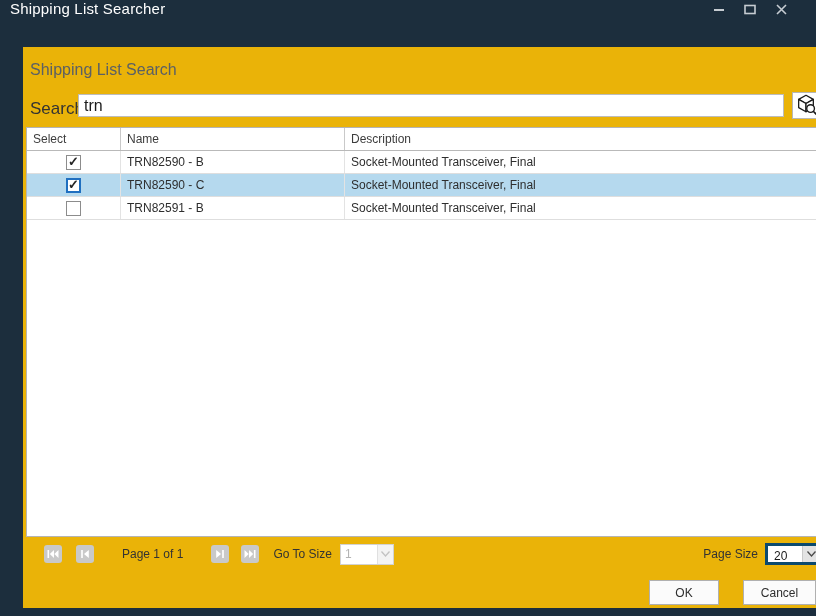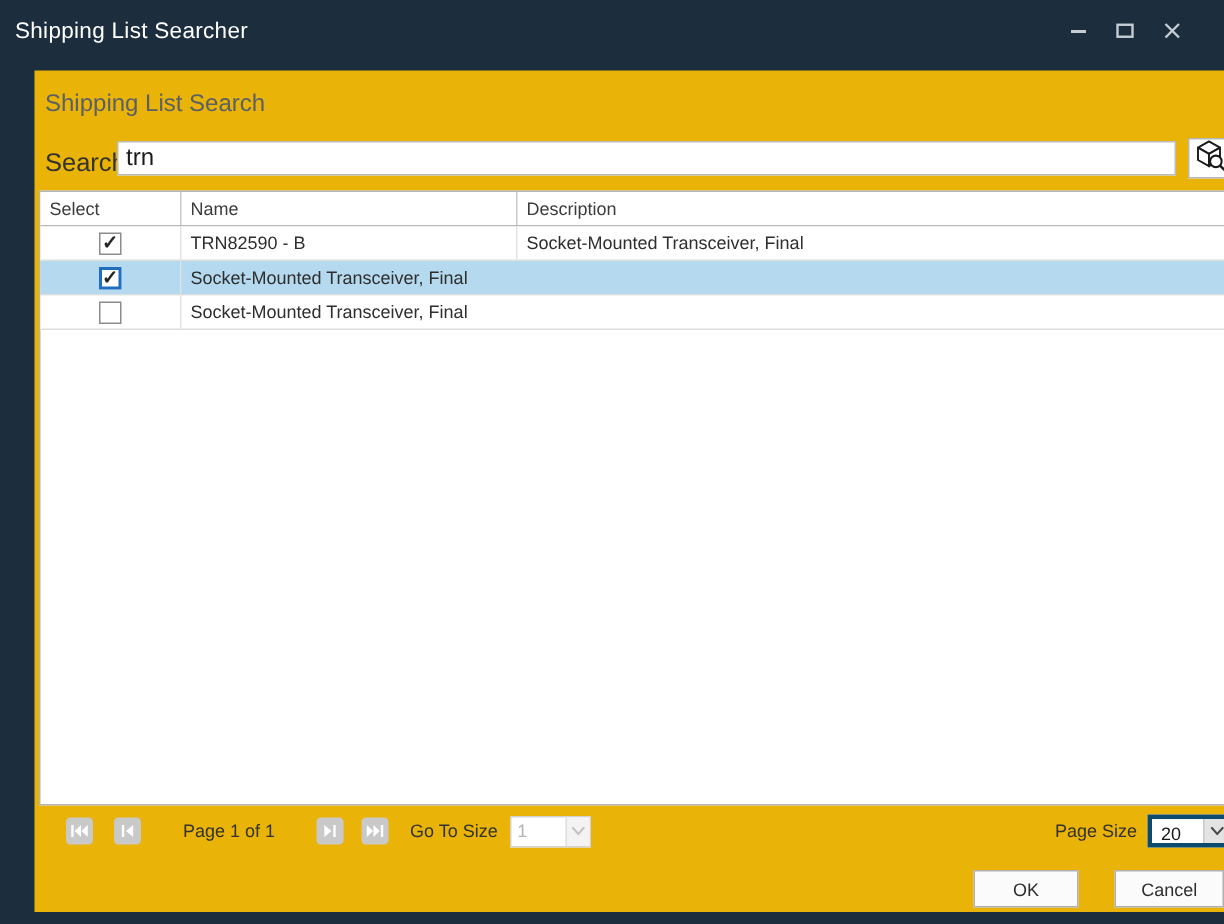--- a/index.html
+++ b/index.html
@@ -9,21 +9,21 @@
     background: #1c2e3d;
     overflow: hidden;
     position: relative;
   }
   .window { position: absolute; left: 0; top: 0; width: 816px; height: 616px; }
 
   
   .titlebar {
     position: absolute; left: 0; top: 0; width: 816px; height: 47px;
     background: #1c2e3d; color: #ffffff;
-    display: flex; align-items: center; justify-content: space-between;
+    display: flex; align-items: flex-start; justify-content: space-between;
     padding: 0 10px 7px 10px;
   }
   .titlebar .title { font-size: 15px; font-weight: 400; letter-spacing: 0.2px; }
   .win-controls { display: flex; gap: 9px; padding-right: 14px; }
   .win-btn {
     width: 22px; height: 18px; display: flex; align-items: center; justify-content: center;
     color: #c6ccd2; cursor: pointer;
   }
   .win-btn svg { display: block; }
 
@@ -193,29 +193,31 @@
         <div class="cell col-name">TRN82590 - B</div>
         <div class="cell col-desc">Socket-Mounted Transceiver, Final</div>
       </div>
 
       <div class="grid-row highlighted">
         <div class="cell col-select">
           <span class="checkbox focused">
             <span class="check">✓</span>
           </span>
         </div>
+        <div class="cell col-name">TRN82590 - C</div>
         <div class="cell col-desc">Socket-Mounted Transceiver, Final</div>
       </div>
 
       <div class="grid-row">
         <div class="cell col-select">
           <span class="checkbox">
             <span class="check"></span>
           </span>
         </div>
+        <div class="cell col-name">TRN82591 - B</div>
         <div class="cell col-desc">Socket-Mounted Transceiver, Final</div>
       </div>
     </div>
 
     <div class="pager">
       <div style="width:18px; flex:none;"></div>
       <div class="nav-btn">
         <svg width="12" height="12" viewBox="0 0 12 12">
           <rect x="0.5" y="2" width="1.6" height="8" fill="#ffffff"></rect>
           <path d="M7 2 L2.8 6 L7 10 Z" fill="#ffffff"></path>

